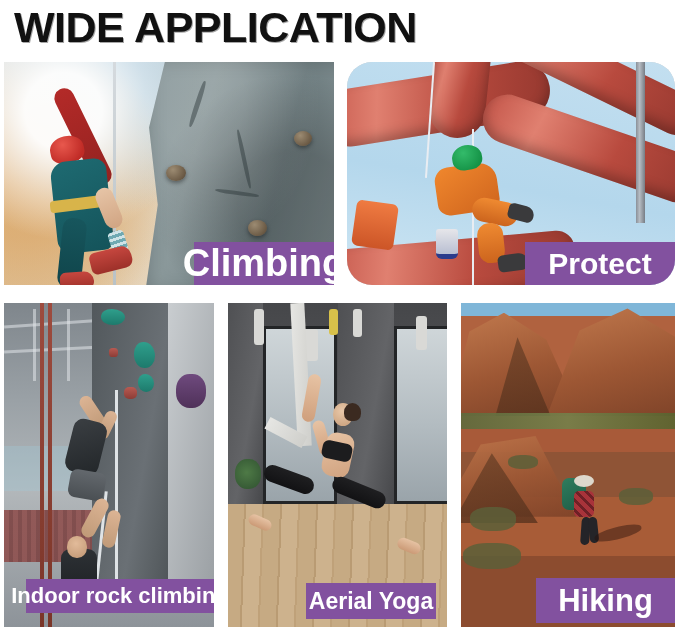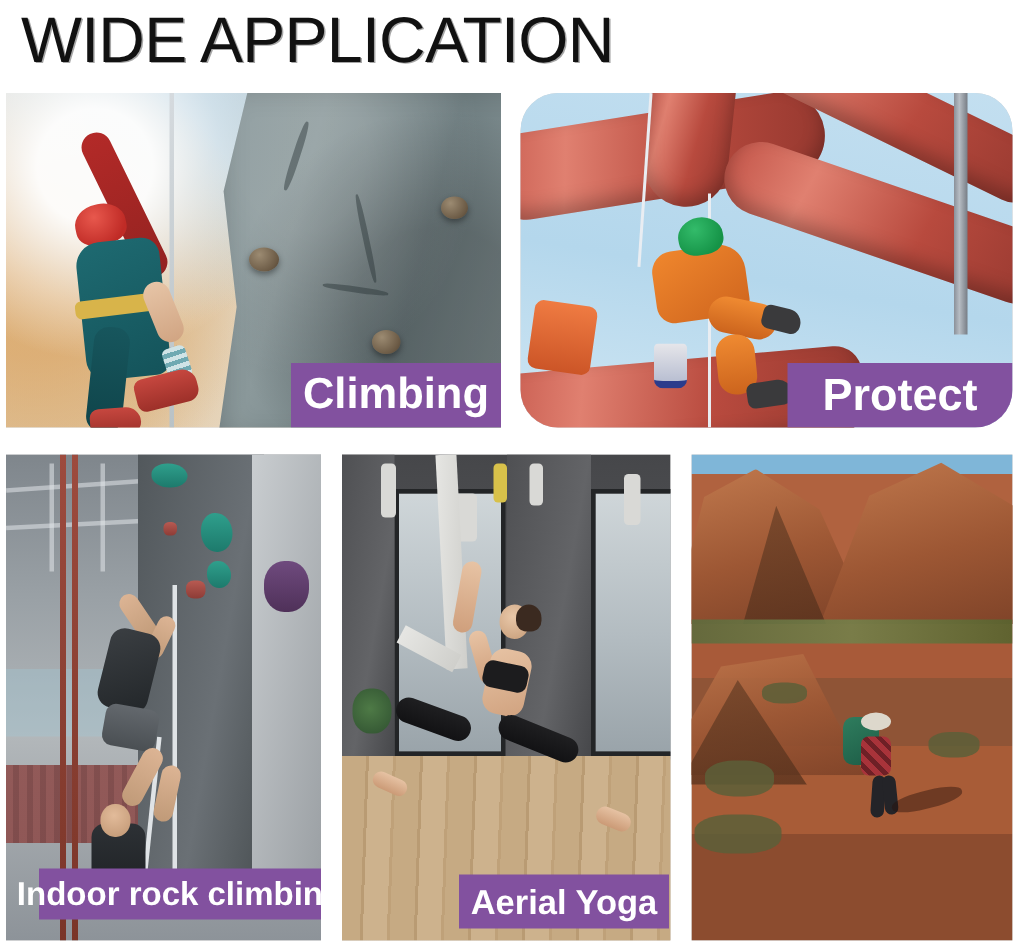--- a/index.html
+++ b/index.html
@@ -19,21 +19,21 @@
     height: 634px;
     background: #ffffff;
   }
 
   
   .title {
     position: absolute;
     left: 14px;
     top: 1px;
     font-size: 43px;
-    font-weight: normal;
+    font-weight: bold;
     letter-spacing: -0.5px;
     color: #111111;
     text-shadow: 1px 1px 0 rgba(0,0,0,0.35);
     line-height: 52px;
     white-space: nowrap;
   }
 
   
   .panel {
     position: absolute;
@@ -119,21 +119,21 @@
   }
   .p1 .shoe {
     position: absolute; background: linear-gradient(#c6473f, #9d3029);
     border-radius: 6px 10px 8px 6px;
   }
   .p1 .sock {
     position: absolute; background: repeating-linear-gradient(
       180deg, #cfe3e6 0 3px, #6fa9b2 3px 6px);
     border-radius: 4px;
   }
-  .p1 .cap1 { left: 190px; top: 180px; width: 140px; height: 43px; font-size: 29px; }
+  .p1 .cap1 { left: 190px; top: 180px; width: 140px; height: 43px; font-size: 38px; }
 
   
   .p2 { left: 347px; top: 62px; width: 328px; height: 223px; border-radius: 25px; }
   .p2 .sky {
     position: absolute; inset: 0;
     background: linear-gradient(190deg, #c3dff0 0%, #b4d7ec 55%, #cfe6f3 100%);
   }
   .p2 .beam {
     position: absolute;
     background: linear-gradient(100deg, #c4564a 0%, #e08070 25%, #b84a3e 60%, #95382f 100%);
@@ -289,21 +289,21 @@
   .p4 .yleg {
     position: absolute; background: linear-gradient(#1f1f21, #121214); border-radius: 9px;
   }
   .p4 .yfoot {
     position: absolute; background: linear-gradient(#e6c2a3, #cb9a76); border-radius: 6px;
   }
   .p4 .plant {
     position: absolute; left: 3%; top: 48%; width: 26px; height: 30px;
     background: radial-gradient(circle at 45% 45%, #4e7a46, #2f5030); border-radius: 45%;
   }
-  .p4 .cap4 { left: 78px; top: 280px; width: 140px; height: 36px; font-size: 23px; }
+  .p4 .cap4 { left: 78px; top: 280px; width: 130px; height: 36px; font-size: 23px; }
 
   
   .p5 { left: 461px; top: 303px; width: 214px; height: 324px; }
   .p5 .scene {
     position: absolute; inset: 0;
     background: linear-gradient(180deg,
       #7fb6d8 0% 4%,
       #b0623f 4% 32%,
       #a85a39 32% 46%,
       #8f5436 46% 60%,
@@ -478,15 +478,16 @@
       <div class="scrub" style="left:1%;top:74%;width:58px;height:26px;"></div>
       <div class="scrub" style="left:74%;top:57%;width:34px;height:17px;"></div>
       <div class="scrub" style="left:22%;top:47%;width:30px;height:14px;"></div>
       <div class="hiker-pack"></div>
       <div class="hiker-hat"></div>
       <div class="hiker-shirt"></div>
       <div class="hiker-leg" style="left:56%;top:66%;width:9px;height:28px;transform:rotate(4deg);"></div>
       <div class="hiker-leg" style="left:60%;top:66%;width:9px;height:26px;transform:rotate(-6deg);"></div>
       <div class="shadow" style="left:62%;top:69%;width:48px;height:12px;transform:rotate(-14deg);"></div>
     </div>
+    <div class="caption cap5">Hiking</div>
   </div>
 
 </div>
 
 </body></html>

